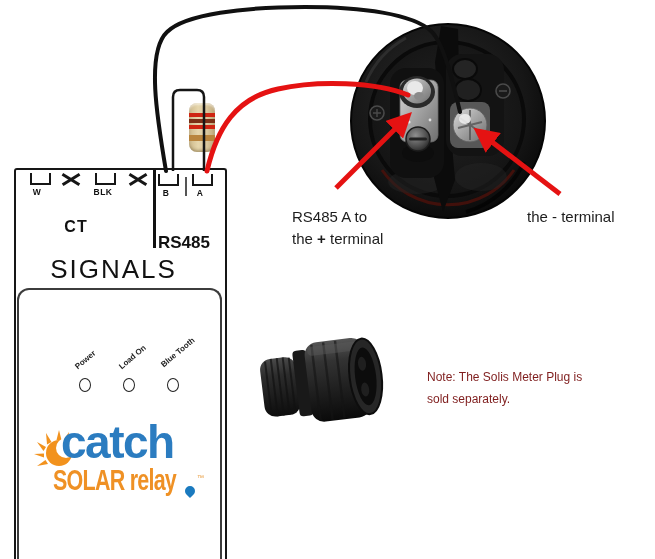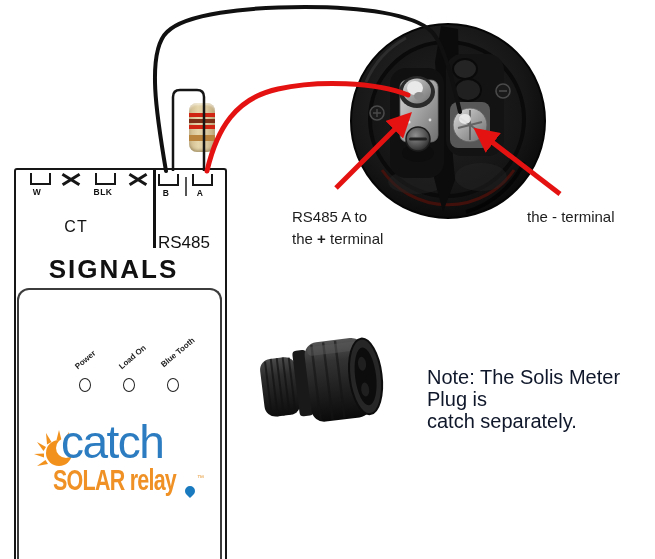--- a/index.html
+++ b/index.html
@@ -12,46 +12,46 @@
   #device-box{left:14px;top:168px;width:209px;height:391px;border:2px solid #161616;
               border-bottom:none;border-radius:3px 3px 0 0;background:#fff;}
   .bracket{width:17px;height:10px;border:2px solid #161616;border-top:none;}
   .xmark{width:18px;height:13px;}
   .xmark i{position:absolute;left:-1px;top:5.5px;width:20px;height:2.6px;background:#161616;display:block;}
   .xmark i:first-child{transform:rotate(32deg);}
   .xmark i:last-child{transform:rotate(-32deg);}
   .tlabel{font-size:8.5px;font-weight:bold;text-align:center;letter-spacing:0.5px;color:#111;}
   #divider-main{width:3px;height:78px;background:#111;}
   #divider-ba{width:2px;height:19px;background:#555;}
-  .sec-label{font-weight:normal;color:#111;}
-  #signals-title{font-size:26px;font-weight:bold;letter-spacing:2px;color:#111;text-align:center;}
+  .sec-label{font-weight:bold;color:#111;}
+  #signals-title{font-size:26px;font-weight:normal;letter-spacing:2px;color:#111;text-align:center;}
 
   
   #inner-panel{left:1px;top:118px;width:201px;height:276px;border:2px solid #3c3c3c;border-bottom:none;
                border-radius:12px 12px 0 0;background:#fff;}
   .led{width:10px;height:12px;border:1.6px solid #222;border-radius:50%;background:#fff;}
   .led-label{font-size:8px;font-weight:bold;color:#222;transform:rotate(-40deg);transform-origin:0 100%;white-space:nowrap;}
 
   
-  #logo-catch{font-size:46px;font-weight:normal;letter-spacing:-1.5px;color:#2b7cc0;line-height:40px;}
+  #logo-catch{font-size:46px;font-weight:bold;letter-spacing:-1.5px;color:#2b7cc0;line-height:40px;}
   #logo-solar{font-size:29px;font-weight:bold;letter-spacing:-1px;color:#ef9125;line-height:24px;
               transform:scaleX(0.74);transform-origin:0 0;white-space:nowrap;}
   #logo-tm{font-size:7px;color:#e89b3c;}
   #water-drop{width:10px;height:10px;background:#1a7abf;border-radius:0 50% 50% 50%;transform:rotate(-135deg);}
 
   
   #resistor{left:189px;top:103px;width:26px;height:49px;border-radius:8px;
             background:linear-gradient(90deg,#cdb98b,#e6d6ac 35%,#d9c69c 70%,#bfa87a);
             box-shadow:inset 0 2px 2px rgba(255,255,255,.5), inset 0 -2px 3px rgba(90,70,30,.4);}
   #resistor .band{position:absolute;left:0;width:100%;}
 
   
   .callout{font-size:15px;line-height:22px;color:#1d1d1d;}
   .sym-bold{font-weight:bold;}
-  #note-text{font-size:20px;line-height:22px;color:#0f172a;}
+  #note-text{font-size:12px;line-height:22px;color:#7f1d1d;}
 
   .overlay{left:0;top:0;pointer-events:none;}
 </style>
 </head>
 <body>
 
 <div id="canvas">
 
   <div class="abs" style="left:346px;top:22px;width:204px;height:200px;">
     <svg width="204" height="200" viewBox="0 0 204 200">
@@ -232,16 +232,16 @@
   </div>
 
   <div class="callout abs" style="left:527px;top:206px;">
     <div>
       <span>the </span><span>-</span><span> terminal</span>
     </div>
   </div>
 
   <div id="note-text" class="abs" style="left:427px;top:366px;">
     <div>Note: The Solis Meter Plug is</div>
-    <div>catch separately.</div>
+    <div>sold separately.</div>
   </div>
 
 </div>
 
 </body></html>

